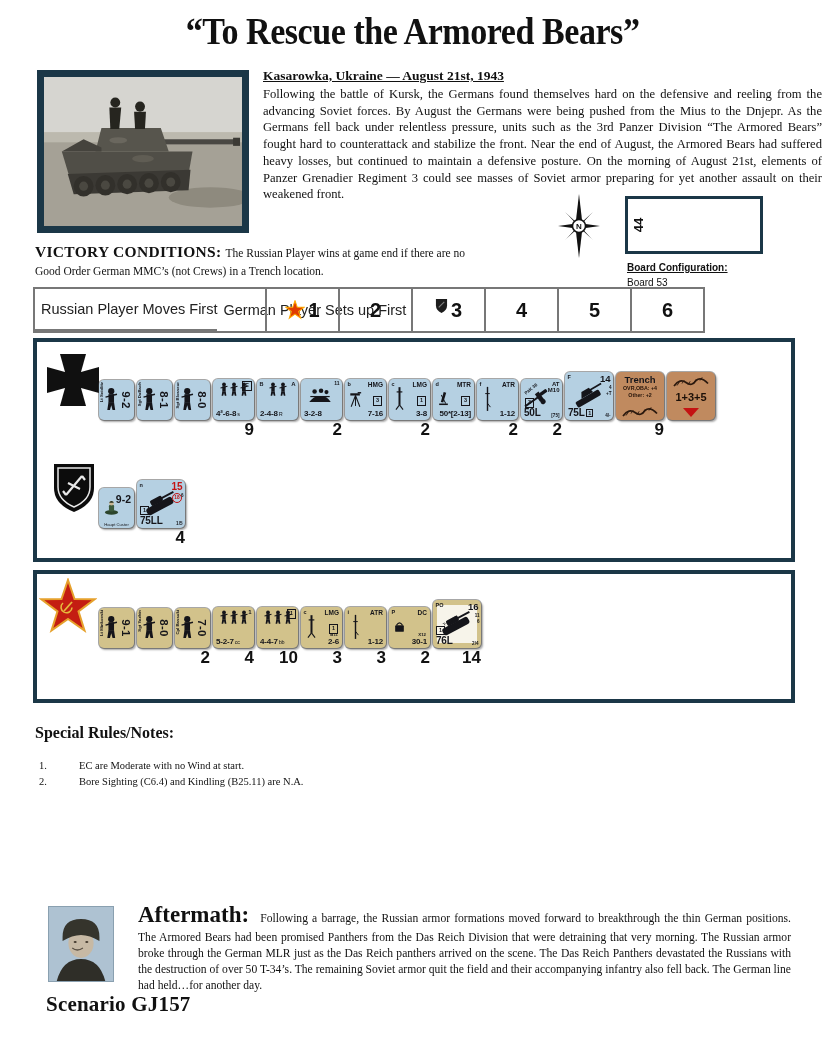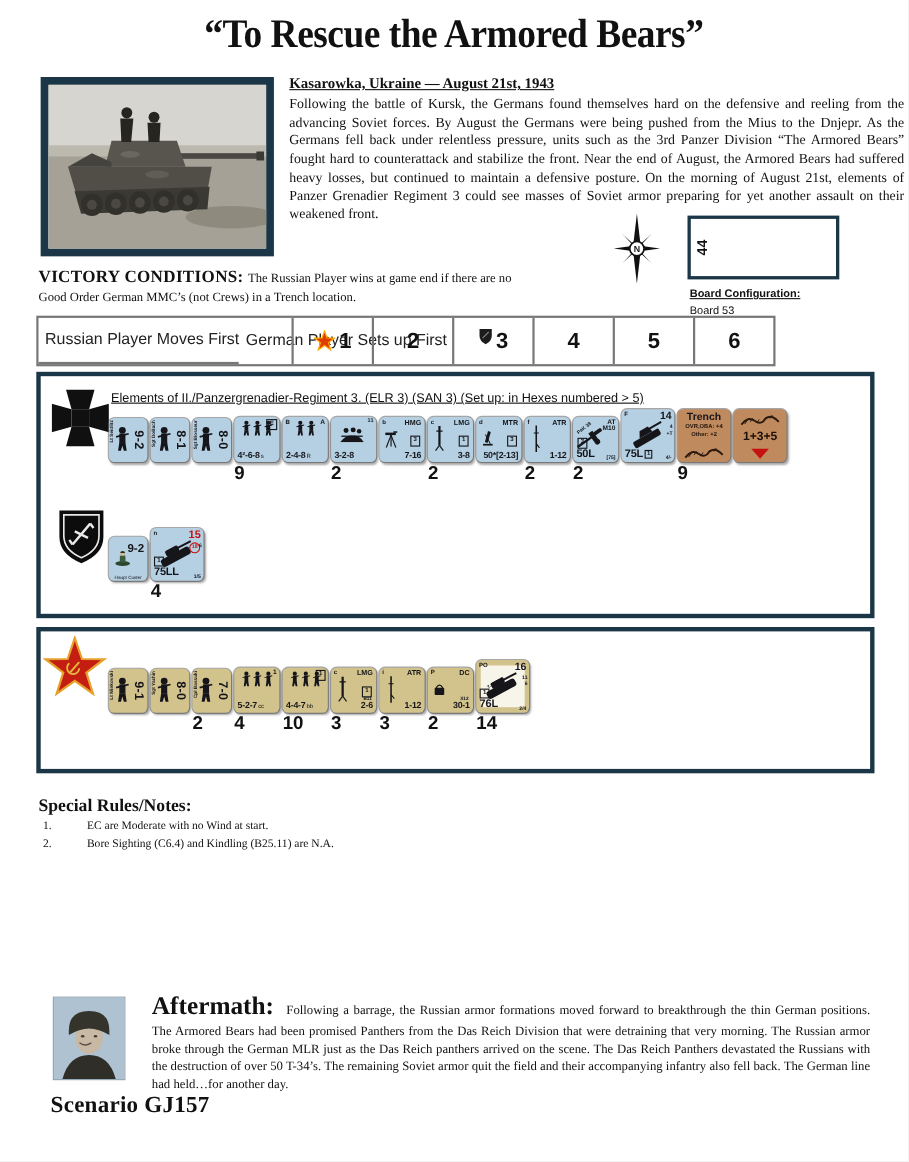--- a/index.html
+++ b/index.html
@@ -44,21 +44,21 @@
   .tt-shield{width:13px;height:16px;transform:translateY(-4px)}
 
   .ob-box{position:absolute;left:33px;background:#fff;border:4px solid #1b3747;box-sizing:border-box}
   #german-box{top:338px;width:762px;height:224px}
   #russian-box{top:570px;width:762px;height:133px}
   .ob-header{position:absolute;font-family:"Liberation Sans",sans-serif;font-size:11.5px;
              text-decoration:underline;color:#111;white-space:nowrap}
   .nat-icon{position:absolute}
   .crow{position:absolute;display:flex;align-items:flex-end;gap:3px}
 
-  .cwrap{display:flex;flex-direction:column;align-items:flex-start}
+  .cwrap{display:flex;flex-direction:column;align-items:flex-end}
   .counter{position:relative;width:41px;height:41px;border-radius:5px;
            font-family:"Liberation Sans",sans-serif;color:#15151a;
            box-shadow:0 0 0 1px rgba(60,60,60,.45),1.5px 2px 2px rgba(0,0,0,.35)}
   .counter.sm{width:35px;height:40px}
   .counter.lg{width:48px;height:48px}
   .c-german{background:#b5d0e2}
   .c-russian{background:#d2c28b}
   .c-brown{background:#c08a5f}
   .cqty{height:21px;line-height:21px;font:700 17px "Liberation Sans",sans-serif;color:#111}
 
@@ -109,21 +109,21 @@
   .cbot{bottom:1px;left:0;right:0;text-align:center;font-size:4.2px}
   .cbr{bottom:2px;right:2.5px;font-size:4.6px;font-weight:700}
   .cmain{bottom:2px;left:3px;font-weight:700;font-size:8px;white-space:nowrap;letter-spacing:-.2px}
   [data-type=weapon] .cmain{left:auto;right:3px}
   [data-type=gun] .cmain,[data-type=vehicle] .cmain{font-size:10px}
   .csuf{font-style:normal;font-size:5.5px;font-weight:400;margin-left:1px}
   .mbox{border:1px solid #15151a;font-size:5.5px;padding:0 1px;margin-left:1.5px;
         font-weight:700;vertical-align:1px}
 
   .special{position:absolute;left:35px;top:724px;width:520px}
-  .special .sp-head{font-size:16px;font-weight:700;margin-bottom:2px}
+  .special .sp-head{font-size:16px;font-weight:700;margin-bottom:16px}
   .sr-row{display:flex;font-size:10.5px;line-height:1.55}
   .sr-num{width:44px;padding-left:4px;flex:none}
 
   .portrait{position:absolute;left:48px;top:906px;width:66px;height:76px;border:1px solid #8aa0b0}
   .portrait svg{display:block;width:100%;height:100%}
   .aftermath{position:absolute;left:138px;top:899px;width:653px;font-size:11.6px;
              line-height:1.36;text-align:justify}
   .aft-label{font-size:23px;font-weight:700;margin-right:7px}
   .scenario{position:absolute;left:46px;top:992px;font-size:21px;font-weight:700;letter-spacing:.2px}
 </style>
@@ -237,21 +237,20 @@
   <div class="ob-box" id="german-box" data-name="german-order-of-battle">
     <svg class="nat-icon" style="left:10px;top:12px;width:52px;height:52px" viewBox="0 0 52 52" data-name="german-cross-icon">
       <g fill="#101010">
         <polygon points="13,0 39,0 34,18 18,18"></polygon>
         <polygon points="18,34 34,34 39,52 13,52"></polygon>
         <polygon points="0,13 18,18 18,34 0,39"></polygon>
         <polygon points="34,18 52,13 52,39 34,34"></polygon>
         <rect x="18" y="18" width="16" height="16"></rect>
       </g>
     </svg>
-    <div class="ob-header" style="left:64px;top:14px" data-name="german-ob-header">Elements of II./Panzergrenadier-Regiment 3. (ELR 3) (SAN 3) (Set up: in Hexes numbered &gt; 5)</div>
     <div class="crow" style="left:62px;top:30px" data-name="german-counter-row">
         <div class="cwrap" data-name="german-leader-seidlitz">
           <div class="counter c-german sm" data-type="leader" data-name="german-leader-seidlitz-counter">
             <span class="cglyph" data-name="leader-icon">
               <svg viewBox="0 0 13 22">
                 <g fill="#15151a" transform="translate(0.6,0.4) scale(1.42)">
                   <circle cx="4" cy="2.4" r="1.9"></circle>
                   <rect x="2.3" y="4.2" width="3.4" height="5.2"></rect>
                   <path d="M2.3 9.2 L1.6 13.8 L3.2 13.8 L4 10.9 L4.8 13.8 L6.4 13.8 L5.7 9.2 Z"></path>
                   <rect x="0.3999999999999999" y="4.7" width="7.2" height="0.9" transform="rotate(-14 4 5.1)"></rect>

